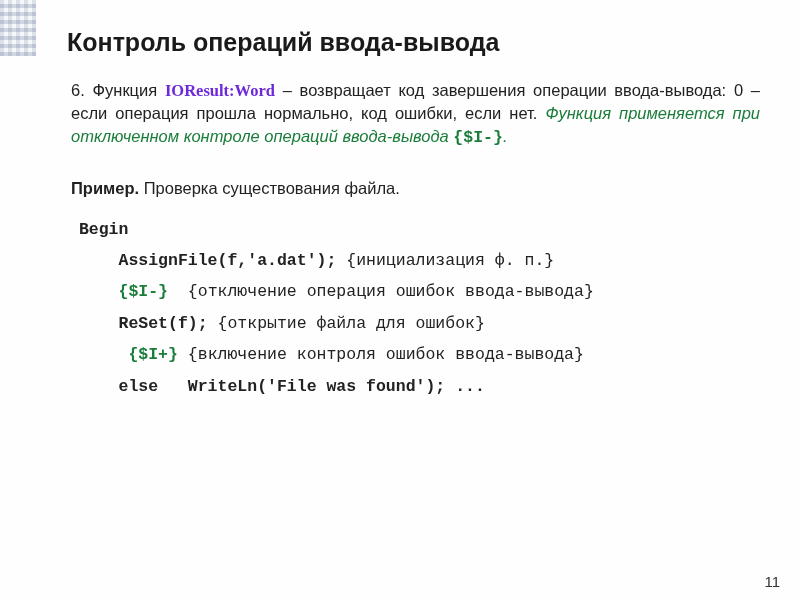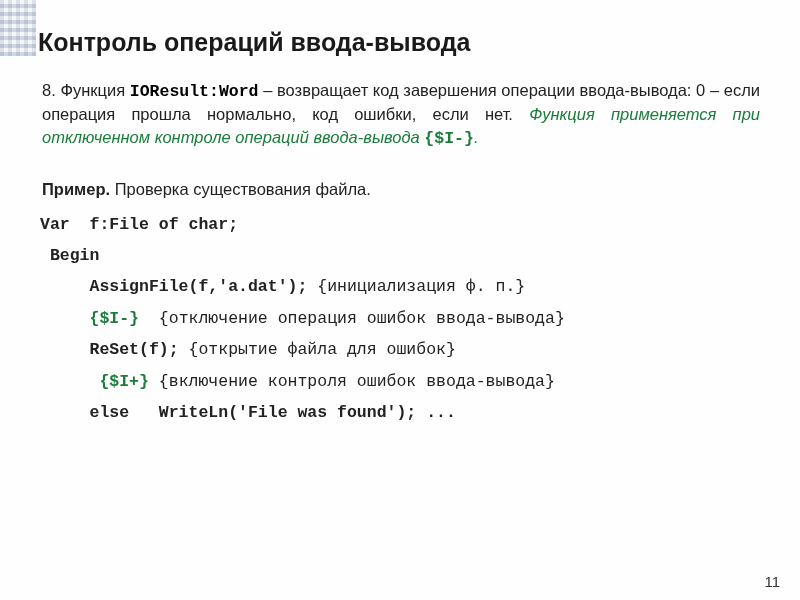--- a/index.html
+++ b/index.html
@@ -15,54 +15,54 @@
     position: absolute;
     top: 0;
     left: 0;
     width: 36px;
     height: 56px;
     background:
       repeating-linear-gradient(0deg, rgba(100,120,160,0.28) 0 4px, rgba(220,225,235,0.15) 4px 8px),
       repeating-linear-gradient(90deg, rgba(100,120,160,0.22) 0 4px, rgba(220,225,235,0.1) 4px 8px);
   }
   .slide {
-    padding: 28px 40px 0 38px;
+    padding: 28px 40px 0 67px;
   }
   .title {
     font-size: 25px;
     font-weight: bold;
     color: #1a1a1a;
     margin-bottom: 22px;
   }
   .body-text {
     font-size: 16.5px;
     line-height: 1.35;
     color: #222;
     text-align: justify;
     padding-left: 4px;
     margin-bottom: 30px;
   }
   .body-text .code-inline {
-    font-family: Liberation Mono, monospace;
-    color: #000000;
+    font-family: Liberation Serif, serif;
+    color: #6d28d9;
     font-weight: bold;
   }
   .italic-green {
     color: #1a7d3a;
     font-style: italic;
   }
   .bold-green {
     color: #1a7d3a;
     font-weight: bold;
     font-family: "Courier New", monospace;
   }
   .example-label {
     font-size: 16.5px;
     color: #222;
-    margin-bottom: 10px;
+    margin-bottom: 16px;
     padding-left: 4px;
   }
   .example-label b { font-weight: bold; }
   .code-block {
     font-family: "Courier New", monospace;
     font-size: 16.5px;
     line-height: 1.9;
     color: #222;
     font-weight: bold;
     padding-left: 2px;
@@ -82,29 +82,28 @@
 </head>
 <body>
 
 <div class="deco-strip"></div>
 
 <div class="slide">
 
   <h1 class="title">Контроль операций ввода-вывода</h1>
 
   <p class="body-text">
-    <span>8. Функция </span><span class="code-inline">IOResult:Word</span><span> – возвращает код завершения операции ввода-вывода: 0 – если операция прошла нормально, код ошибки, если нет. </span><span class="italic-green">Функция применяется при отключенном контроле операций ввода-вывода </span><span class="bold-green">{$I-}</span><span class="italic-green">.</span>
+    <span>6. Функция </span><span class="code-inline">IOResult:Word</span><span> – возвращает код завершения операции ввода-вывода: 0 – если операция прошла нормально, код ошибки, если нет. </span><span class="italic-green">Функция применяется при отключенном контроле операций ввода-вывода </span><span class="bold-green">{$I-}</span><span class="italic-green">.</span>
   </p>
 
   <p class="example-label">
     <b>Пример.</b><span> Проверка существования файла.</span>
   </p>
 
   <div class="code-block">
-    <div class="code-line">Var  f:File of char;</div>
     <div class="code-line"> Begin</div>
     <div class="code-line"><span>     AssignFile(f,'a.dat'); </span><span class="code-comment">{инициализация ф. п.}</span></div>
     <div class="code-line"><span class="code-green">     {$I-}  </span><span class="code-comment">{отключение операция ошибок ввода-вывода}</span></div>
     <div class="code-line"><span>     ReSet(f); </span><span class="code-comment">{открытие файла для ошибок}</span></div>
     <div class="code-line"><span class="code-green">      {$I+} </span><span class="code-comment">{включение контроля ошибок ввода-вывода}</span></div>
     <div class="code-line">     else   WriteLn('File was found'); ...</div>
   </div>
 
 </div>
 

